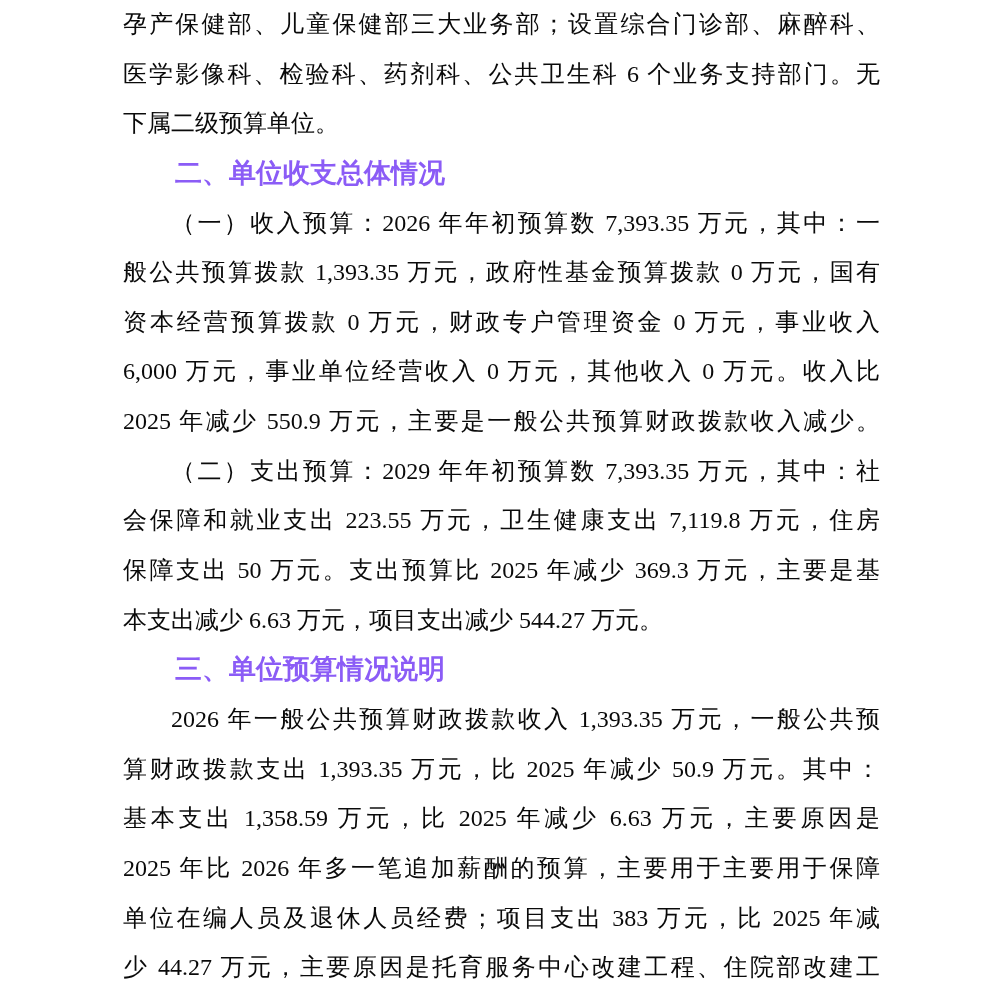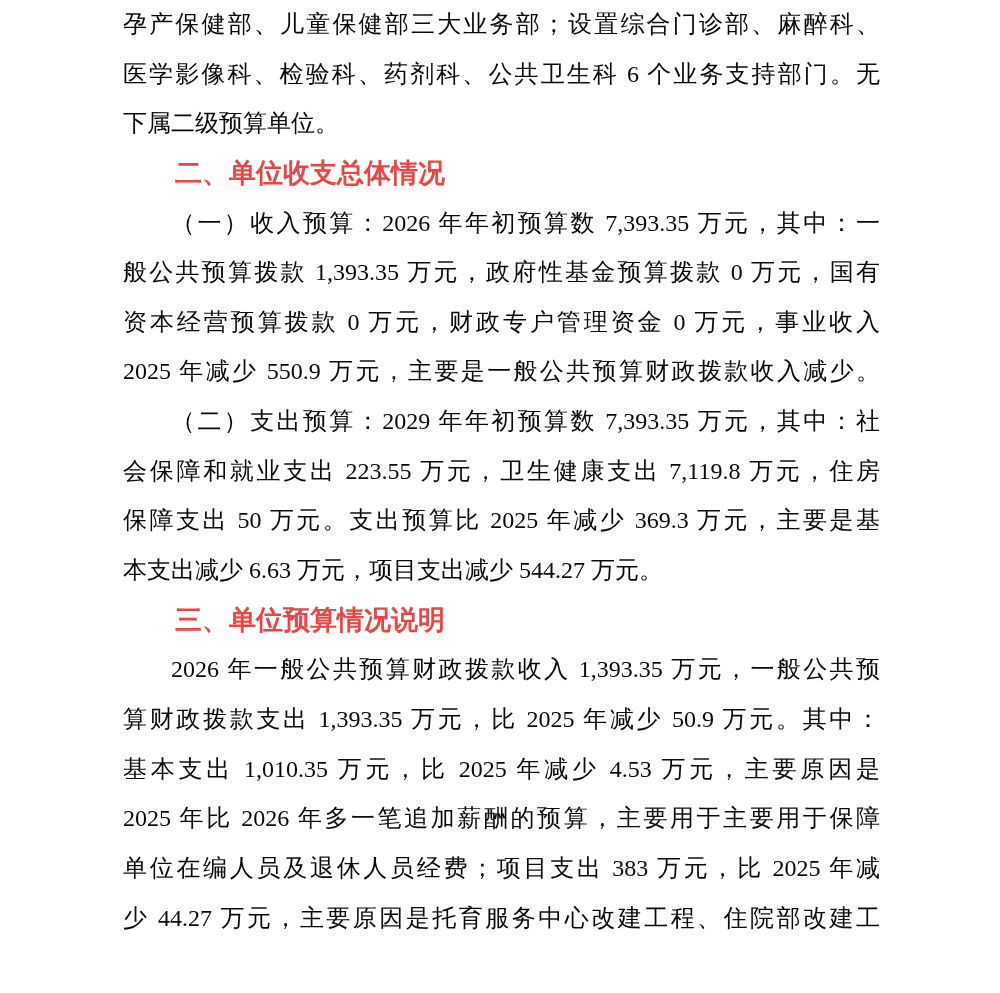--- a/index.html
+++ b/index.html
@@ -36,51 +36,52 @@
   .line.flush { text-align: center; text-align-last: left; }
   
   .line.indent { text-indent: 48px; }
   .heading {
     height: 49.65px;
     line-height: 49.65px;
     padding-left: 52px;
     font-family: "Liberation Sans", "DejaVu Sans", sans-serif;
     font-weight: 700;
     font-size: 27px;
-    color: #ef4444;
+    color: #8b5cf6;
     text-align: left;
     overflow: hidden;
   }
 </style>
 </head>
 <body>
 
 <div class="page">
   <div class="content">
       <div>
         <div class="line fill">孕产保健部、儿童保健部三大业务部；设置综合门诊部、麻醉科、</div>
         <div class="line fill">医学影像科、检验科、药剂科、公共卫生科 6 个业务支持部门。无</div>
         <div class="line flush">下属二级预算单位。</div>
       </div>
       <div class="heading">二、单位收支总体情况</div>
       <div>
         <div class="line fill indent">（一）收入预算：2026 年年初预算数 7,393.35 万元，其中：一</div>
         <div class="line fill">般公共预算拨款 1,393.35 万元，政府性基金预算拨款 0 万元，国有</div>
         <div class="line fill">资本经营预算拨款 0 万元，财政专户管理资金 0 万元，事业收入</div>
+        <div class="line fill">6,000 万元，事业单位经营收入 0 万元，其他收入 0 万元。收入比</div>
         <div class="line fill">2025 年减少 550.9 万元，主要是一般公共预算财政拨款收入减少。</div>
       </div>
       <div>
         <div class="line fill indent">（二）支出预算：2029 年年初预算数 7,393.35 万元，其中：社</div>
         <div class="line fill">会保障和就业支出 223.55 万元，卫生健康支出 7,119.8 万元，住房</div>
         <div class="line fill">保障支出 50 万元。支出预算比 2025 年减少 369.3 万元，主要是基</div>
         <div class="line flush">本支出减少 6.63 万元，项目支出减少 544.27 万元。</div>
       </div>
       <div class="heading">三、单位预算情况说明</div>
       <div>
         <div class="line fill indent">2026 年一般公共预算财政拨款收入 1,393.35 万元，一般公共预</div>
         <div class="line fill">算财政拨款支出 1,393.35 万元，比 2025 年减少 50.9 万元。其中：</div>
-        <div class="line fill">基本支出 1,010.35 万元，比 2025 年减少 4.53 万元，主要原因是</div>
+        <div class="line fill">基本支出 1,358.59 万元，比 2025 年减少 6.63 万元，主要原因是</div>
         <div class="line fill">2025 年比 2026 年多一笔追加薪酬的预算，主要用于主要用于保障</div>
         <div class="line fill">单位在编人员及退休人员经费；项目支出 383 万元，比 2025 年减</div>
         <div class="line fill">少 44.27 万元，主要原因是托育服务中心改建工程、住院部改建工</div>
       </div>
     </div>
 </div>
 
 </body></html>

